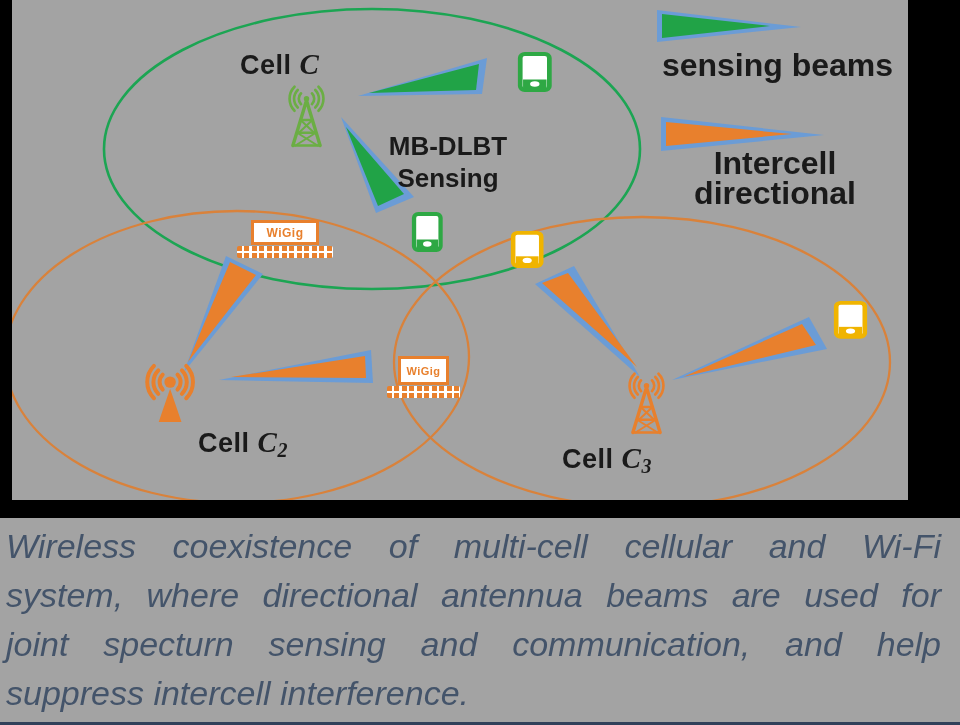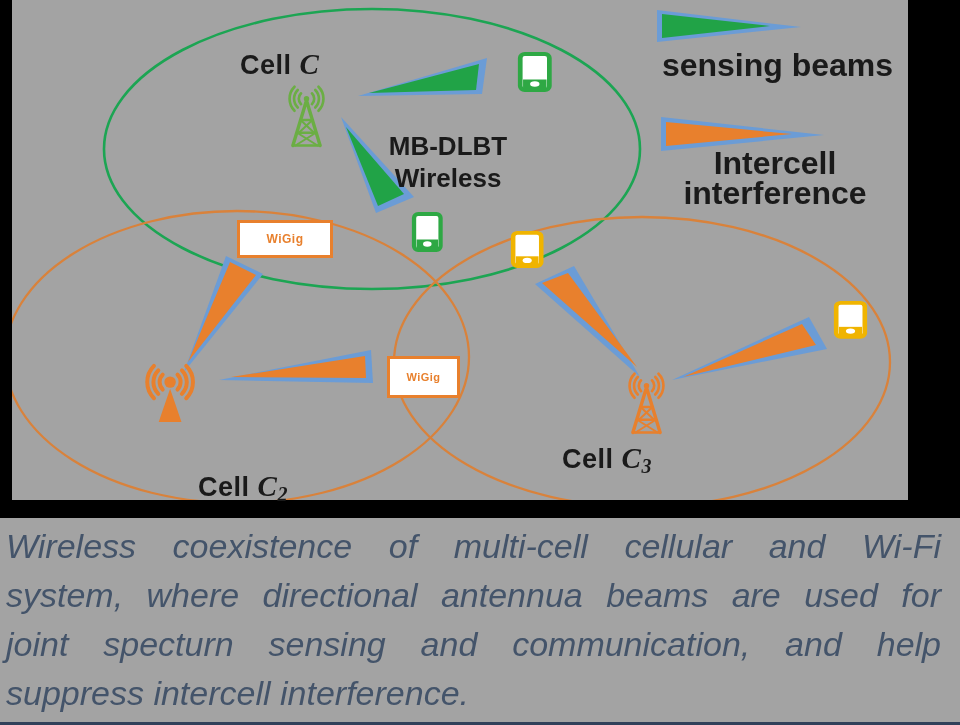--- a/index.html
+++ b/index.html
@@ -14,21 +14,21 @@
   .bar-sep   { left:0; top:500px; width:960px; height:18px; }
   .bottom-line { position:absolute; left:0; top:722px; width:960px; height:3px; background:#31405A; z-index:2; }
 
   .label { position:absolute; z-index:3; font-weight:bold; color:#1A1A1A; white-space:nowrap; }
   .cell-label { font-size:27px; letter-spacing:0.5px; }
   .cell-symbol { font-family:"Liberation Serif", serif; font-style:italic; font-size:29px; }
   .cell-sub { font-family:"Liberation Serif", serif; font-style:italic; font-size:20px; vertical-align:-5px; }
   .annot { text-align:center; font-size:26px; line-height:32px; }
   .legend-text { text-align:center; font-size:32px; line-height:30px; }
 
-  .laptop { position:absolute; z-index:3; display:flex; }
+  .laptop { position:absolute; z-index:3; display:flex; flex-direction:column; }
   .laptop-screen {
     box-sizing:border-box; margin:0 auto; width:70%; flex:1;
     border:3.5px solid #E8802D; color:#E8802D; font-weight:bold; font-size:12px;
     display:flex; align-items:center; justify-content:center; letter-spacing:0.5px;
     background:#ffffff;
   }
   .laptop-keys {
     height:12px; margin-top:1px; border-radius:2px;
     background-image:
       linear-gradient(#ffffff 0 0),
@@ -130,38 +130,38 @@
 
   <div class="bar bar-left"></div>
   <div class="bar bar-right"></div>
   <div class="bar bar-sep"></div>
   <div class="bottom-line"></div>
 
   <div class="label cell-label" style="left:240px; top:48px;">
     <span>Cell</span>
     <span class="cell-symbol">C</span><span class="cell-sub"></span>
   </div>
-  <div class="label cell-label" style="left:198px; top:426px;margin-top:44px;">
+  <div class="label cell-label" style="left:198px; top:426px;">
     <span>Cell</span>
     <span class="cell-symbol">C</span><span class="cell-sub">2</span>
   </div>
   <div class="label cell-label" style="left:562px; top:442px;">
     <span>Cell</span>
     <span class="cell-symbol">C</span><span class="cell-sub">3</span>
   </div>
 
   <div class="label annot" style="left:374px; top:102px; width:148px;margin-top:28px;">
     <div>MB-DLBT</div>
-    <div>Wireless</div>
+    <div>Sensing</div>
   </div>
 
   <div class="label legend-text" style="left:655px; top:50px; width:245px;">sensing beams</div>
   <div class="label legend-text" style="left:675px; top:148px; width:200px;">
     <div>Intercell</div>
-    <div>interference</div>
+    <div>directional</div>
   </div>
 
   <div class="laptop" style="left:237px; top:220px; width:96px; height:38px;">
     <div class="laptop-screen">WiGig</div>
     <div class="laptop-keys"></div>
   </div>
   <div class="laptop" style="left:387px; top:356px; width:73px; height:42px;">
     <div class="laptop-screen" style="font-size:11px;">WiGig</div>
     <div class="laptop-keys"></div>
   </div>

